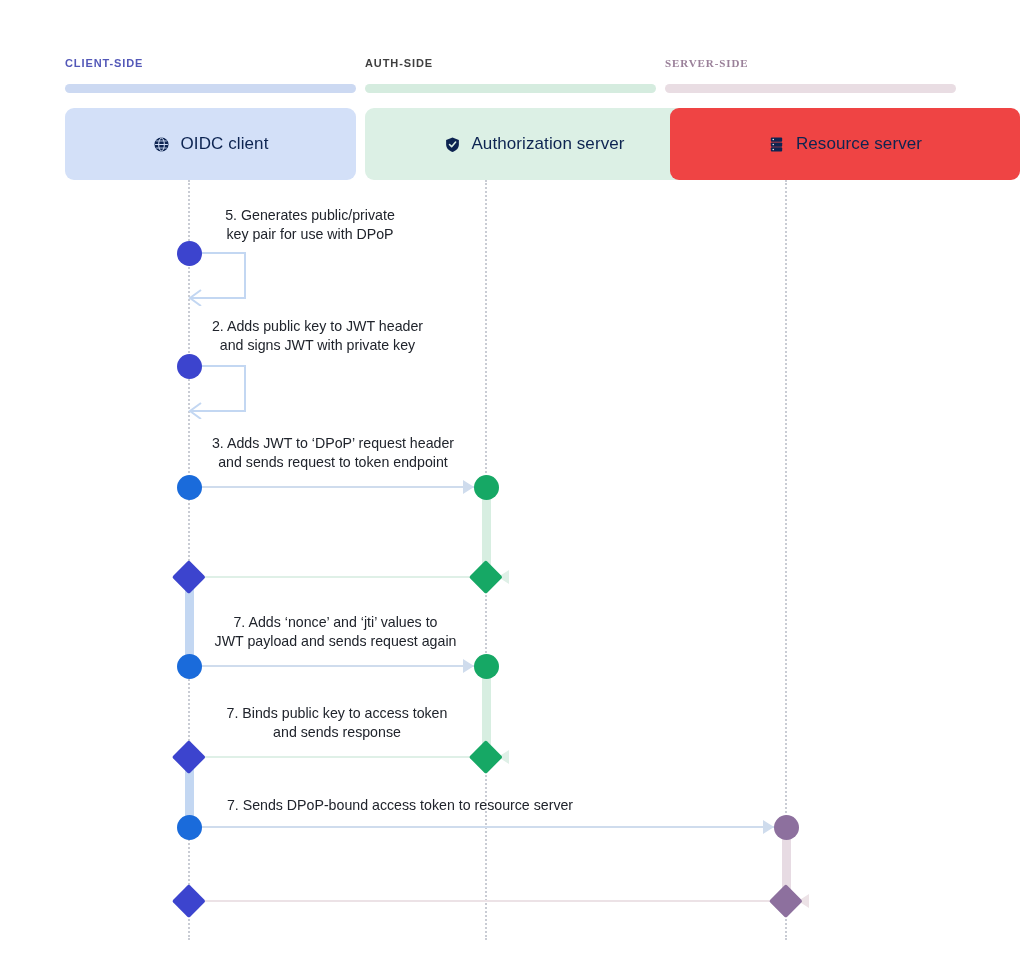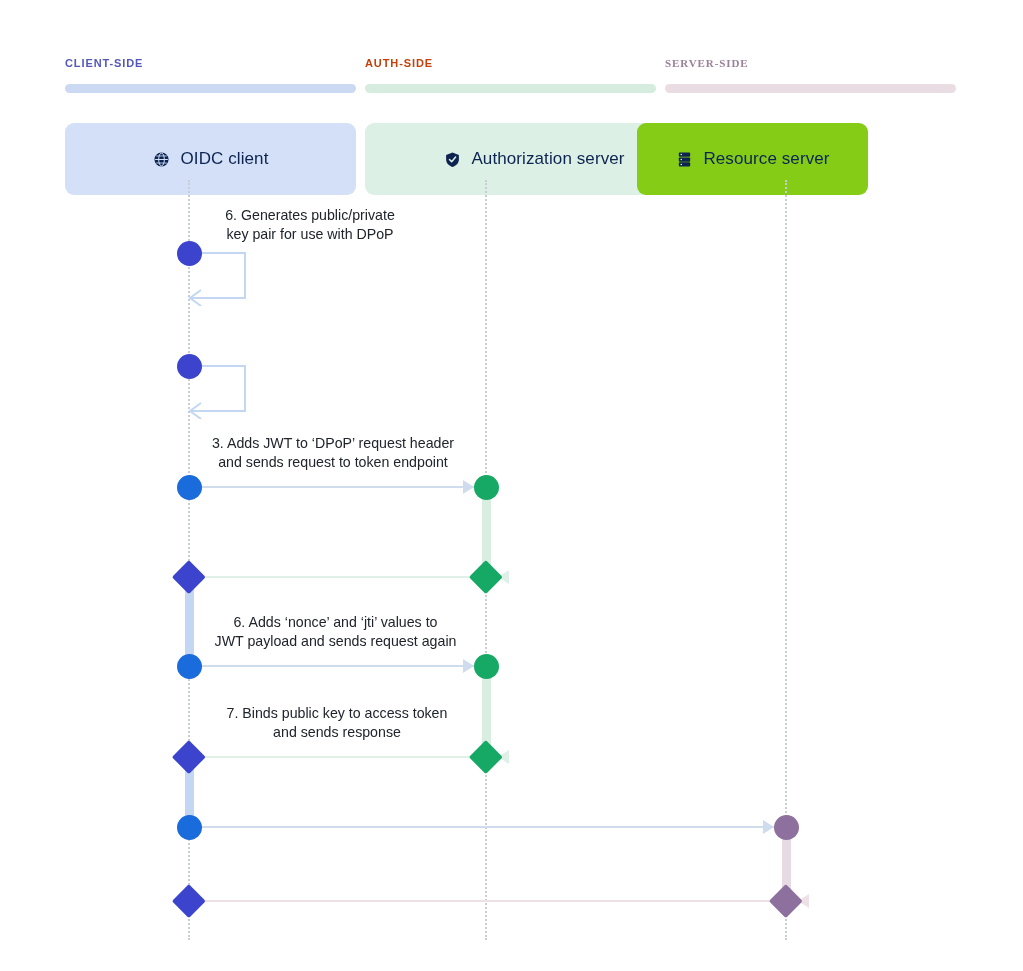--- a/index.html
+++ b/index.html
@@ -33,21 +33,20 @@
     border-radius: 5px;
   }
   .lane-box {
     position: absolute;
     height: 72px;
     border-radius: 9px;
     display: flex;
     align-items: center;
     justify-content: center;
     gap: 10px;
-    margin-top: 15px;
   }
   .lane-box .box-label {
     font-size: 17px;
     color: #0d2451;
     letter-spacing: 0.1px;
     white-space: nowrap;
   }
   .lane-box .box-icon {
     display: flex;
     align-items: center;
@@ -107,87 +106,90 @@
           <circle cx="12" cy="12" r="9" fill="#0d2451"></circle>
           <ellipse cx="12" cy="12" rx="4" ry="9" fill="none" stroke="#d3e0f8" stroke-width="1.4"></ellipse>
           <line x1="3" y1="12" x2="21" y2="12" stroke="#d3e0f8" stroke-width="1.4"></line>
           <line x1="4.5" y1="7" x2="19.5" y2="7" stroke="#d3e0f8" stroke-width="1.2"></line>
           <line x1="4.5" y1="17" x2="19.5" y2="17" stroke="#d3e0f8" stroke-width="1.2"></line>
         </svg>
       </span>
       <span class="box-label">OIDC client</span>
     </div>
     <div class="lifeline" style="left: 188px; top: 180px; height: 760px;"></div>
-    <div class="lane-title" style="left: 365px; top: 57px; color: #c2410c; text-align: center;">AUTH-SIDE</div>
+    <div class="lane-title" style="left: 365px; top: 57px; color: #404040; text-align: center;">AUTH-SIDE</div>
     <div class="lane-bar" style="left: 365px; top: 84px; width: 291px; background: rgb(213, 236, 223);"></div>
     <div class="lane-box" style="left: 365px; top: 108px; width: 338px; background: rgb(220, 240, 229);">
       <span class="box-icon">
         <svg width="17" height="17" viewBox="0 0 24 24">
           <path d="M12 2 L21 5.5 V12 C21 17 17 21 12 22.5 C7 21 3 17 3 12 V5.5 Z" fill="#0d2451"></path>
           <path d="M7.8 12 L10.8 15.2 L16.4 8.6" fill="none" stroke="#dcf0e5" stroke-width="2.2" stroke-linecap="round" stroke-linejoin="round"></path>
         </svg>
       </span>
       <span class="box-label">Authorization server</span>
     </div>
     <div class="lifeline" style="left: 485px; top: 180px; height: 760px;"></div>
     <div class="lane-title" style="left: 665px; top: 57px; color: rgb(154, 128, 153); font-family: Liberation Serif, serif;">SERVER-SIDE</div>
     <div class="lane-bar" style="left: 665px; top: 84px; width: 291px; background: rgb(233, 221, 227);"></div>
-    <div class="lane-box" style="left: 637px; top: 108px; width: 231px; background: #84cc16;">
+    <div class="lane-box" style="left: 670px; top: 108px; width: 350px; background: #ef4444;">
       <span class="box-icon">
         <svg width="15" height="17" viewBox="0 0 20 24">
           <rect x="2" y="2" width="16" height="6" rx="1.4" fill="#0d2451"></rect>
           <rect x="2" y="9" width="16" height="6" rx="1.4" fill="#0d2451"></rect>
           <rect x="2" y="16" width="16" height="6" rx="1.4" fill="#0d2451"></rect>
           <circle cx="5.4" cy="5" r="1.15" fill="#eee1e7"></circle>
           <circle cx="5.4" cy="12" r="1.15" fill="#eee1e7"></circle>
           <circle cx="5.4" cy="19" r="1.15" fill="#eee1e7"></circle>
         </svg>
       </span>
       <span class="box-label">Resource server</span>
     </div>
     <div class="lifeline" style="left: 785px; top: 180px; height: 760px;"></div>
     <div class="activation" style="left: 184.5px; top: 577px; height: 89px; background: rgb(195, 215, 242);"></div>
     <div class="activation" style="left: 184.5px; top: 757px; height: 70px; background: rgb(195, 215, 242);"></div>
     <div class="activation" style="left: 481.5px; top: 487px; height: 90px; background: rgb(215, 238, 225);"></div>
     <div class="activation" style="left: 481.5px; top: 666px; height: 91px; background: rgb(215, 238, 225);"></div>
     <div class="activation" style="left: 781.5px; top: 827px; height: 74px; background: rgb(231, 219, 227);"></div>
-    <div class="step-text" style="left: 190px; top: 206px; width: 240px;">6. Generates public/private
+    <div class="step-text" style="left: 190px; top: 206px; width: 240px;">5. Generates public/private
 key pair for use with DPoP</div>
     <svg class="loop" width="74" height="59" style="left: 185px; top: 247px;">
       <path d="M4,6 H60 V51 H6" fill="none" stroke="#c3d7f2" stroke-width="2"></path>
       <path d="M16,43 L5,51 L16,59" fill="none" stroke="#c3d7f2" stroke-width="2"></path>
     </svg>
     <div class="marker circle" style="left: 176.5px; top: 240.5px; width: 25px; height: 25px; background: rgb(60, 68, 206);"></div>
+    <div class="step-text" style="left: 175px; top: 317px; width: 285px;">2. Adds public key to JWT header
+and signs JWT with private key</div>
     <svg class="loop" width="74" height="59" style="left: 185px; top: 360px;">
       <path d="M4,6 H60 V51 H6" fill="none" stroke="#c3d7f2" stroke-width="2"></path>
       <path d="M16,43 L5,51 L16,59" fill="none" stroke="#c3d7f2" stroke-width="2"></path>
     </svg>
     <div class="marker circle" style="left: 176.5px; top: 353.5px; width: 25px; height: 25px; background: rgb(60, 68, 206);"></div>
     <div class="step-text" style="left: 163px; top: 434px; width: 340px;">3. Adds JWT to ‘DPoP’ request header
 and sends request to token endpoint</div>
     <div class="arrow-line" style="left: 189px; top: 486px; width: 297px; background: rgb(207, 220, 237);"></div>
     <div class="arrow-head" style="top: 480px; border-top: 7px solid transparent; border-bottom: 7px solid transparent; left: 463px; border-left: 11px solid rgb(207, 220, 237);"></div>
     <div class="marker circle" style="left: 176.5px; top: 474.5px; width: 25px; height: 25px; background: rgb(26, 107, 219);"></div>
     <div class="marker circle" style="left: 473.5px; top: 474.5px; width: 25px; height: 25px; background: rgb(22, 168, 101);"></div>
     <div class="arrow-line" style="left: 189px; top: 576px; width: 297px; background: rgb(223, 240, 231);"></div>
     <div class="arrow-head" style="top: 570px; border-top: 7px solid transparent; border-bottom: 7px solid transparent; left: 498px; border-right: 11px solid rgb(223, 240, 231);"></div>
     <div class="marker diamond" style="left: 474.188px; top: 565.188px; width: 23.625px; height: 23.625px; background: rgb(22, 168, 101);"></div>
     <div class="marker diamond" style="left: 177.188px; top: 565.188px; width: 23.625px; height: 23.625px; background: rgb(60, 68, 206);"></div>
-    <div class="step-text" style="left: 158px; top: 613px; width: 355px;">6. Adds ‘nonce’ and ‘jti’ values to
+    <div class="step-text" style="left: 158px; top: 613px; width: 355px;">7. Adds ‘nonce’ and ‘jti’ values to
 JWT payload and sends request again</div>
     <div class="arrow-line" style="left: 189px; top: 665px; width: 297px; background: rgb(207, 220, 237);"></div>
     <div class="arrow-head" style="top: 659px; border-top: 7px solid transparent; border-bottom: 7px solid transparent; left: 463px; border-left: 11px solid rgb(207, 220, 237);"></div>
     <div class="marker circle" style="left: 176.5px; top: 653.5px; width: 25px; height: 25px; background: rgb(26, 107, 219);"></div>
     <div class="marker circle" style="left: 473.5px; top: 653.5px; width: 25px; height: 25px; background: rgb(22, 168, 101);"></div>
     <div class="step-text" style="left: 178px; top: 704px; width: 318px;">7. Binds public key to access token
 and sends response</div>
     <div class="arrow-line" style="left: 189px; top: 756px; width: 297px; background: rgb(223, 240, 231);"></div>
     <div class="arrow-head" style="top: 750px; border-top: 7px solid transparent; border-bottom: 7px solid transparent; left: 498px; border-right: 11px solid rgb(223, 240, 231);"></div>
     <div class="marker diamond" style="left: 474.188px; top: 745.188px; width: 23.625px; height: 23.625px; background: rgb(22, 168, 101);"></div>
     <div class="marker diamond" style="left: 177.188px; top: 745.188px; width: 23.625px; height: 23.625px; background: rgb(60, 68, 206);"></div>
+    <div class="step-text" style="left: 210px; top: 796px; width: 380px;">7. Sends DPoP-bound access token to resource server</div>
     <div class="arrow-line" style="left: 189px; top: 826px; width: 597px; background: rgb(207, 220, 237);"></div>
     <div class="arrow-head" style="top: 820px; border-top: 7px solid transparent; border-bottom: 7px solid transparent; left: 763px; border-left: 11px solid rgb(207, 220, 237);"></div>
     <div class="marker circle" style="left: 176.5px; top: 814.5px; width: 25px; height: 25px; background: rgb(26, 107, 219);"></div>
     <div class="marker circle" style="left: 773.5px; top: 814.5px; width: 25px; height: 25px; background: rgb(141, 112, 158);"></div>
     <div class="arrow-line" style="left: 189px; top: 900px; width: 597px; background: rgb(236, 226, 230);"></div>
     <div class="arrow-head" style="top: 894px; border-top: 7px solid transparent; border-bottom: 7px solid transparent; left: 798px; border-right: 11px solid rgb(236, 226, 230);"></div>
     <div class="marker diamond" style="left: 774.188px; top: 889.188px; width: 23.625px; height: 23.625px; background: rgb(141, 112, 158);"></div>
     <div class="marker diamond" style="left: 177.188px; top: 889.188px; width: 23.625px; height: 23.625px; background: rgb(60, 68, 206);"></div>
   </div>
 

